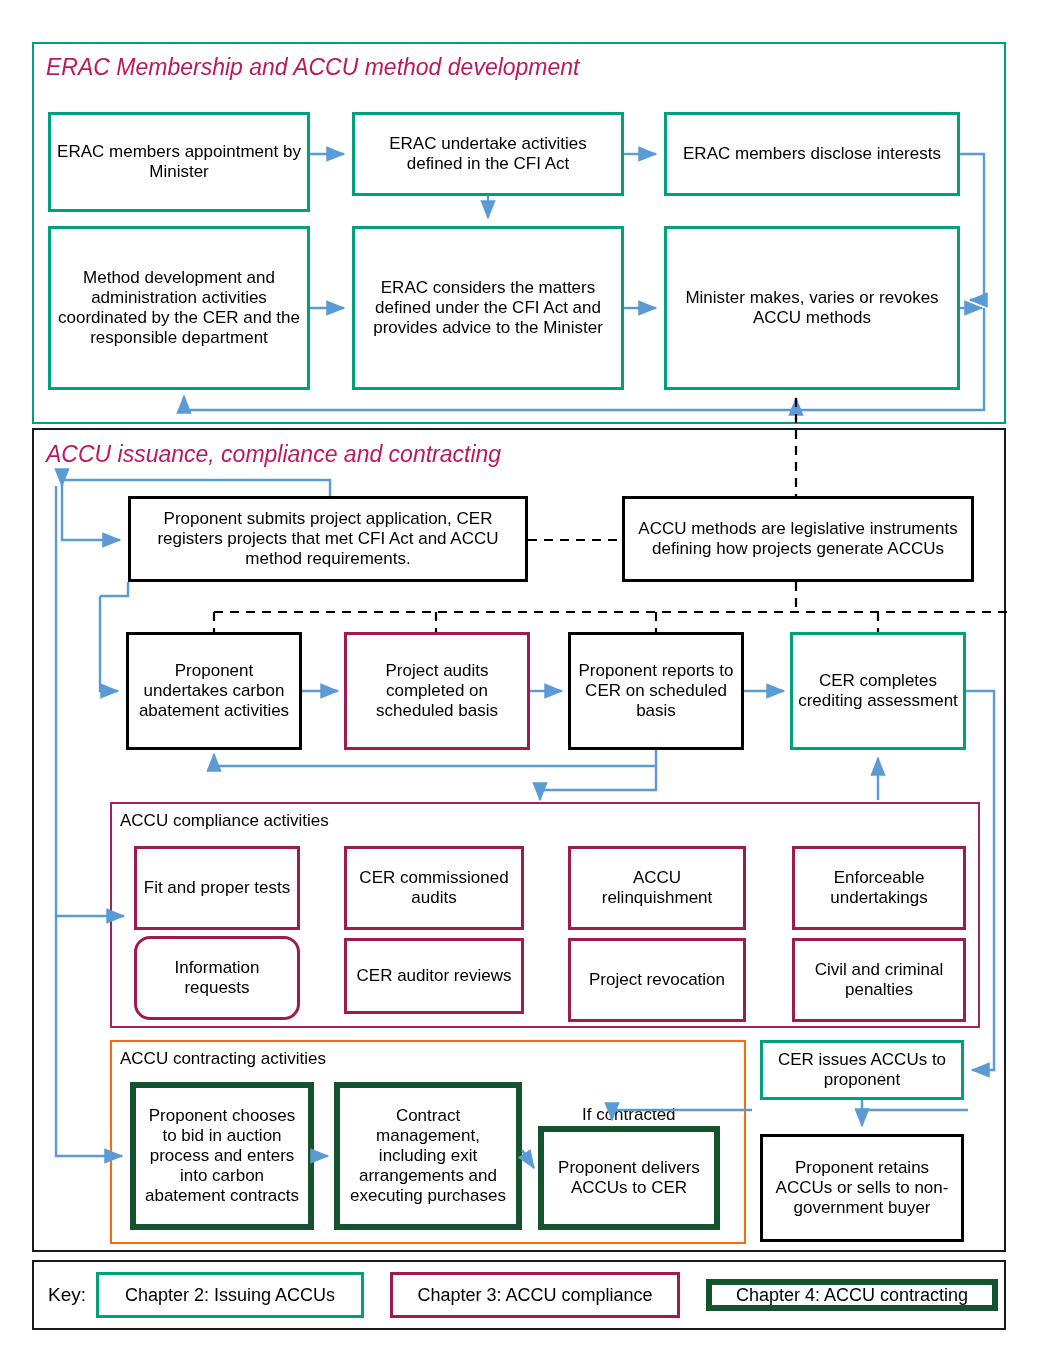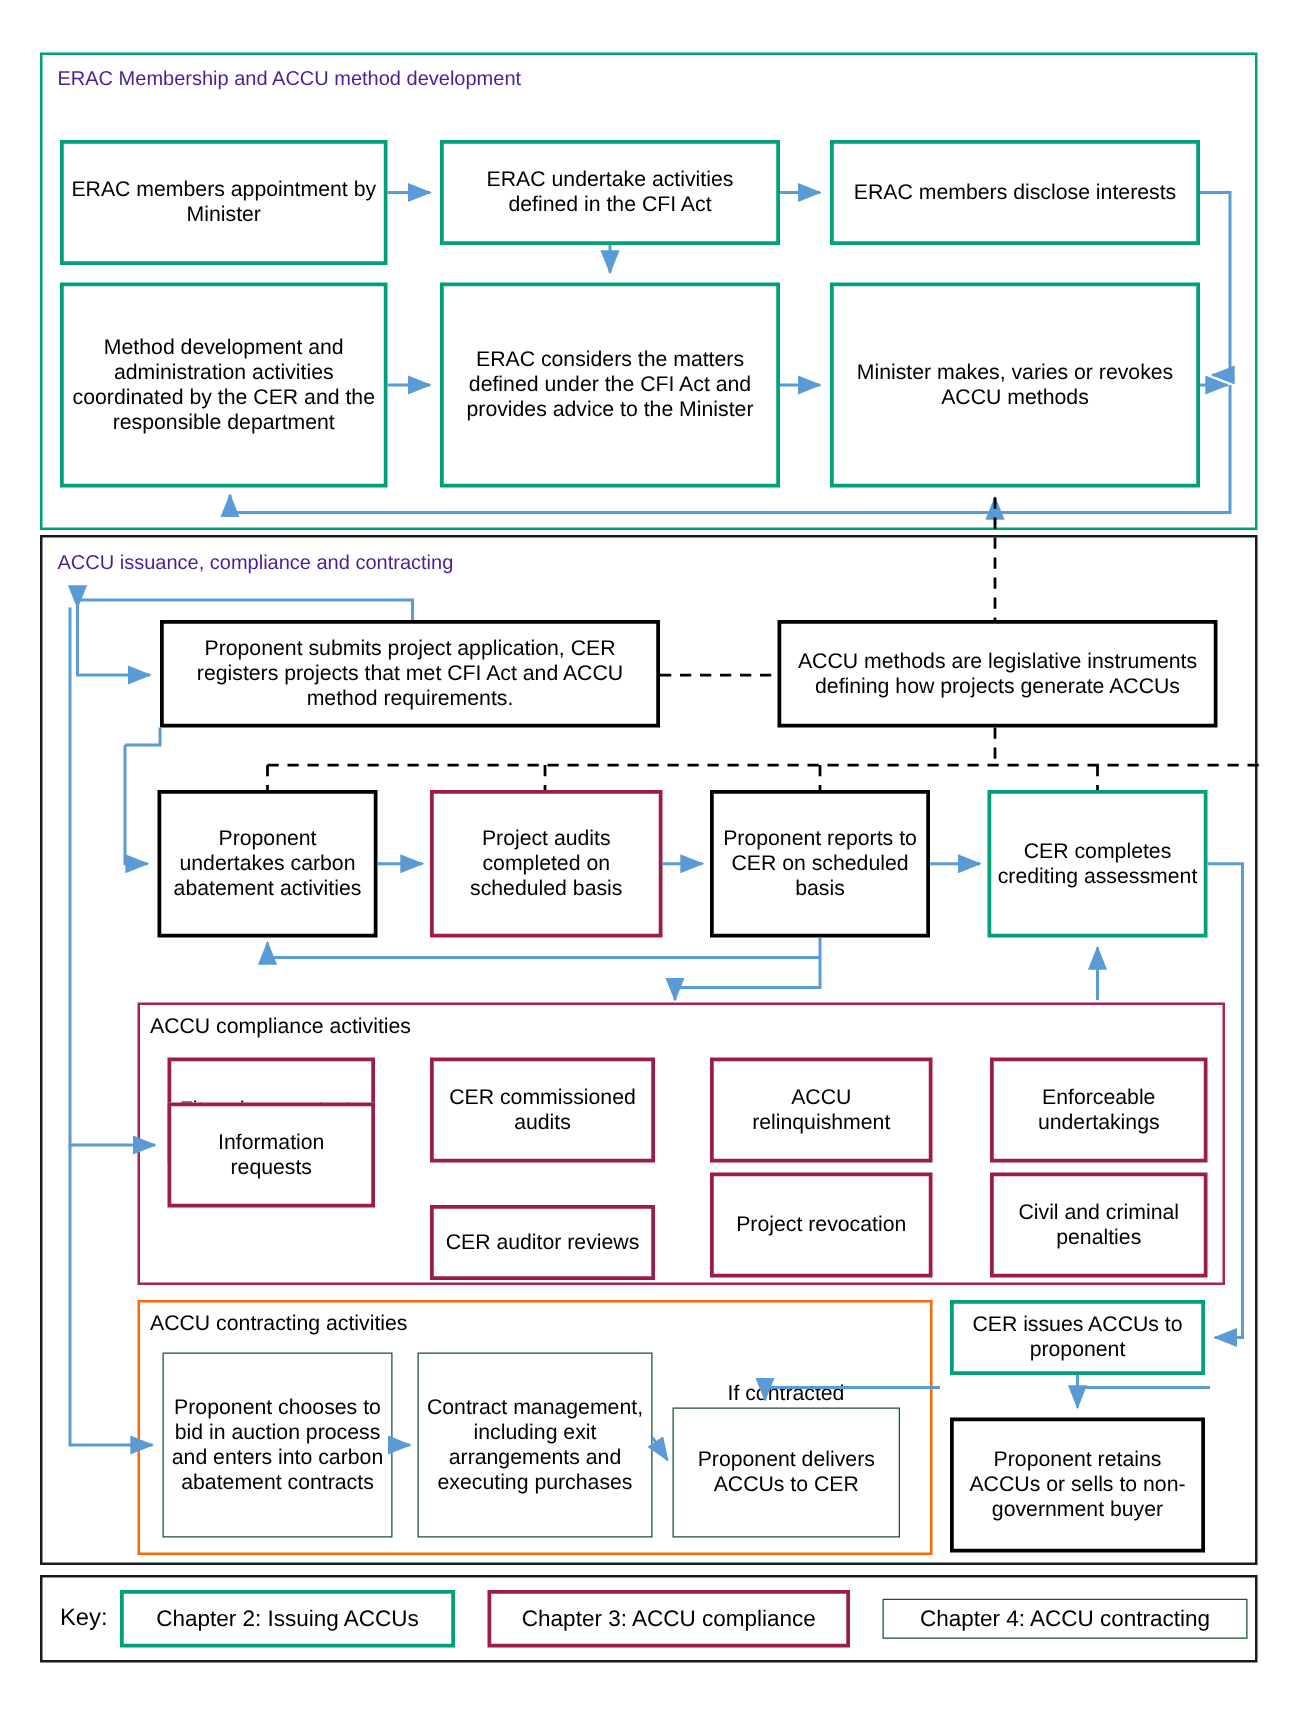--- a/index.html
+++ b/index.html
@@ -2,38 +2,38 @@
 <html><head>
 <meta charset="utf-8">
 <style>
   html,body{margin:0;padding:0;background:#ffffff;}
   body{font-family:"Liberation Sans", sans-serif;color:#000;}
   #canvas{position:relative;width:1038px;height:1368px;overflow:hidden;background:#fff;}
 
   svg#wires{position:absolute;left:0;top:0;width:1038px;height:1368px;pointer-events:none;}
 
   .panel{position:absolute;background:transparent;box-sizing:border-box;}
-  .panel-title{position:absolute;font-size:16px;line-height:1;white-space:nowrap;color:#4c1d95;}
+  .panel-title{position:absolute;font-size:23px;line-height:1;white-space:nowrap;color:#be185d;font-style:italic;}
 
   .node{position:absolute;box-sizing:border-box;background:#fff;display:flex;
         align-items:center;justify-content:center;text-align:center;
         font-size:17px;line-height:1.17;padding:2px 5px;}
   .node span{display:block;}
 
   .grp{position:absolute;box-sizing:border-box;background:transparent;}
   .grp-title{position:absolute;font-size:17px;line-height:1;white-space:nowrap;}
 
   .freelabel{position:absolute;font-size:17px;line-height:1;white-space:nowrap;}
 
   
   .b-green{border:3px solid #00A07A;}
   .b-black{border:3px solid #000000;}
   .b-maroon{border:3px solid #9E1B4E;}
   .b-maroon-thin{border:2px solid #A5235B;}
-  .b-orange{border:1px solid #14532d;}
+  .b-orange{border:6px solid #14532d;}
   .b-panel-green{border:2px solid #00A07A;}
   .b-panel-black{border:2px solid #1a1a1a;}
   .b-orange-thin{border:2px solid #FA6A0A;}
 
   
   #keybar{position:absolute;box-sizing:border-box;display:flex;align-items:center;}
   .key-label{font-size:19px;margin:0 10px 0 14px;}
   .key-box{box-sizing:border-box;background:#fff;font-size:18px;display:flex;
            align-items:center;justify-content:center;padding:7px 0;margin-right:26px;}
 </style>
@@ -105,24 +105,24 @@
   <div class="node b-maroon" style="left:344px;top:846px;width:180px;height:84px;">
     <span>CER commissioned audits</span>
   </div>
   <div class="node b-maroon" style="left:568px;top:846px;width:178px;height:84px;">
     <span>ACCU relinquishment</span>
   </div>
   <div class="node b-maroon" style="left:792px;top:846px;width:174px;height:84px;">
     <span>Enforceable undertakings</span>
   </div>
 
-  <div class="node b-maroon" style="left:134px;top:882px;width:166px;height:84px;">
+  <div class="node b-maroon" style="left:134px;top:936px;width:166px;height:84px;border-radius:16px;">
     <span>Information requests</span>
   </div>
-  <div class="node b-maroon" style="left:344px;top:964px;width:180px;height:60px;">
+  <div class="node b-maroon" style="left:344px;top:938px;width:180px;height:76px;">
     <span>CER auditor reviews</span>
   </div>
   <div class="node b-maroon" style="left:568px;top:938px;width:178px;height:84px;">
     <span>Project revocation</span>
   </div>
   <div class="node b-maroon" style="left:792px;top:938px;width:174px;height:84px;">
     <span>Civil and criminal penalties</span>
   </div>
 
   <div class="grp b-orange-thin" style="left:110px;top:1040px;width:636px;height:204px;"></div>

